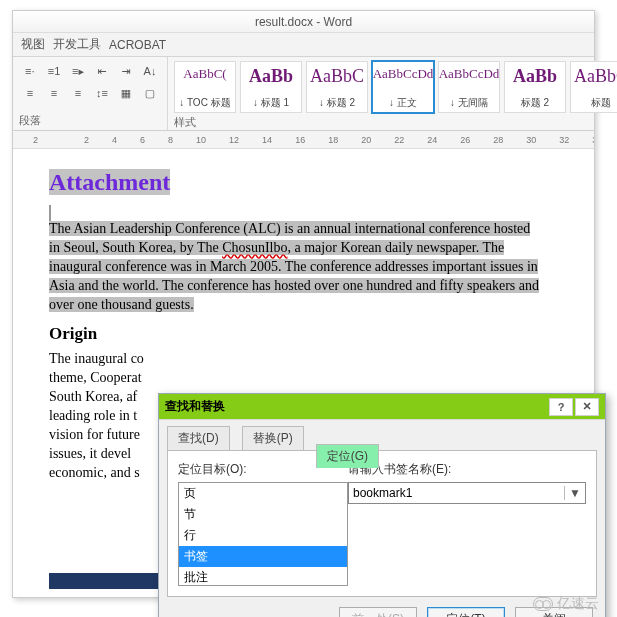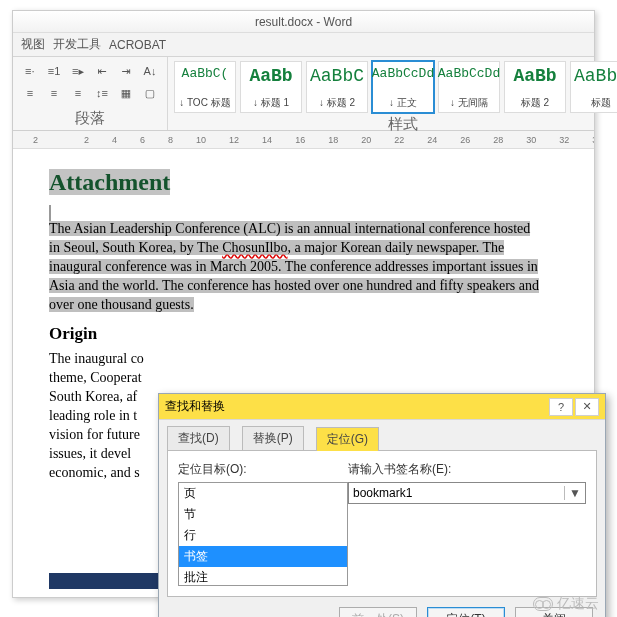--- a/index.html
+++ b/index.html
@@ -3,50 +3,50 @@
 <meta charset="utf-8">
 <style>
 * { box-sizing: border-box; margin: 0; padding: 0; }
 body { font-family: "Microsoft YaHei", "Segoe UI", sans-serif; font-size: 12px; background: #fff; width: 617px; height: 617px; position: relative; overflow: hidden; }
 .outer-frame { position: absolute; top: 10px; left: 12px; width: 583px; height: 588px; border: 1px solid #ccc; box-shadow: 2px 2px 6px rgba(0,0,0,0.2); background: #fff; }
 .titlebar { background: linear-gradient(#fff, #f2f2f2); height: 22px; line-height: 22px; text-align: center; color: #555; font-size: 12px; border-bottom: 1px solid #ddd; }
 .tabs-row { background: #f3f3f3; border-bottom: 1px solid #d4d4d4; height: 24px; display: flex; align-items: center; padding-left: 8px; gap: 8px; color: #555; }
 .tabs-row span { cursor: default; }
 .ribbon { background: #f6f6f6; display: flex; border-bottom: 1px solid #cfcfcf; height: 74px; }
 .ribbon-group { border-right: 1px solid #d8d8d8; padding: 4px 6px 2px; display: flex; flex-direction: column; justify-content: space-between; }
-.group-label { text-align: center; color: #666; font-size: 15px; padding-top: 2px; }
+.group-label { text-align: left; color: #666; font-size: 11px; padding-top: 2px; }
 .para-group { width: 158px; }
 .para-icons { display: grid; grid-template-columns: repeat(6, 22px); grid-auto-rows: 20px; gap: 2px; }
 .para-icons span { display: inline-flex; align-items: center; justify-content: center; color: #555; font-size: 11px; border: 1px solid transparent; }
 .styles-group { flex: 1; }
 .styles-row { display: flex; gap: 4px; }
 .style-item { width: 62px; height: 52px; border: 1px solid #dcdcdc; background: #fff; display: flex; flex-direction: column; align-items: center; justify-content: space-between; padding: 4px 2px 2px; cursor: default; }
 .style-item.selected { border: 1px solid #2a8dd4; outline: 1px solid #2a8dd4; }
-.style-preview { font-family: Liberation Mono, monospace; color: #15803d; font-size: 13px; }
+.style-preview { font-family: Liberation Serif, serif; color: #701a75; font-size: 13px; }
 .style-name { font-size: 10px; color: #444; white-space: nowrap; }
 .ruler { height: 18px; background: #f4f4f4; border-bottom: 1px solid #ddd; display: flex; align-items: center; padding-left: 20px; gap: 23px; color: #777; font-size: 9px; overflow: hidden; }
 .doc-area { padding: 20px 2px 12px 36px; background: #fff; position: relative; height: 440px; overflow: hidden; }
-.doc-heading { font-family: "Times New Roman", serif; font-size: 24px; font-weight: bold; color: #14532d; margin-bottom: 10px; }
+.doc-heading { font-family: "Times New Roman", serif; font-size: 24px; font-weight: bold; color: #6d28d9; margin-bottom: 10px; }
 .sel-block { background: #c3c3c3; display: inline; }
 .photo { width: 180px; height: 108px; background: linear-gradient(#6a9cd4 0%, #6a9cd4 55%, #8aa9c7 55%, #8aa9c7 72%, #b0becb 72%); position: relative; margin-bottom: 6px; border: 1px solid #999; }
 .photo::before { content: ""; position: absolute; top: 6px; left: 6px; right: 6px; height: 24px; background: repeating-linear-gradient(90deg, #c33 0 4px, #fff 4px 8px, #2a6 8px 12px, #fff 12px 16px, #48a 16px 20px, #fff 20px 24px); opacity: .85; }
 .photo::after { content: ""; position: absolute; bottom: 10px; left: 8px; right: 8px; height: 44px; background: repeating-linear-gradient(90deg, #1a2a3a 0 5px, transparent 5px 8px); opacity: .9; }
 .para { font-family: "Times New Roman", serif; font-size: 14px; line-height: 1.35; text-align: justify; width: 500px; }
 .hl { background: #bfbfbf; }
 .redsq { text-decoration: underline wavy #d00; text-underline-offset: 2px; }
 .origin { font-family: "Times New Roman", serif; font-weight: bold; font-size: 17px; margin: 10px 0 6px; }
 .bluebar { position: absolute; left: 36px; bottom: 0; width: 510px; height: 16px; background: #1f3864; }
 .dialog { position: absolute; left: 145px; top: 382px; width: 448px; border: 1px solid #9aa7b4; background: #f0f0f0; box-shadow: 3px 3px 8px rgba(0,0,0,.3); font-size: 12px; }
-.dlg-title { height: 26px; display: flex; align-items: center; padding: 0 6px; background: #fde047; border-bottom: 1px solid #d8d8d8; }
+.dlg-title { height: 26px; display: flex; align-items: center; padding: 0 6px; background: #84cc16; border-bottom: 1px solid #d8d8d8; font-weight: bold; }
 .dlg-title .t { flex: 1; }
 .dlg-icons { display: flex; gap: 2px; }
 .dlg-icons span { width: 24px; height: 18px; border: 1px solid #cfcfcf; display: inline-flex; align-items: center; justify-content: center; background: #fff; font-size: 11px; color: #555; }
 .dlg-tabs { display: flex; padding: 6px 8px 0; gap: 12px; }
 .dlg-tab { padding: 3px 10px; border: 1px solid #bbb; border-bottom: none; background: #eaeaea; font-size: 12px; color: #444; }
-.dlg-tab.active { background: #fde047; position: relative; top: 1px; }
+.dlg-tab.active { background: #86efac; position: relative; top: 18px; }
 .dlg-body { background: #fff; margin: 0 8px; border: 1px solid #bbb; padding: 10px; display: flex; }
 .col-left { width: 170px; }
 .lbl { font-size: 12px; margin-bottom: 4px; display: block; color: #333; }
 .listbox { border: 1px solid #999; height: 104px; overflow-y: scroll; background: #fff; font-size: 12px; }
 .listbox div { padding: 2px 5px; }
 .listbox .sel { background: #1e90ff; color: #fff; }
 .col-right { flex: 1; }
 .combo { width: 100%; border: 1px solid #888; height: 22px; display: flex; align-items: center; padding: 0 4px; background: #fff; justify-content: space-between; }
 .combo .arr { border-left: 1px solid #bbb; padding-left: 4px; color: #555; }
 .dlg-buttons { display: flex; justify-content: flex-end; gap: 10px; padding: 10px 12px; }

